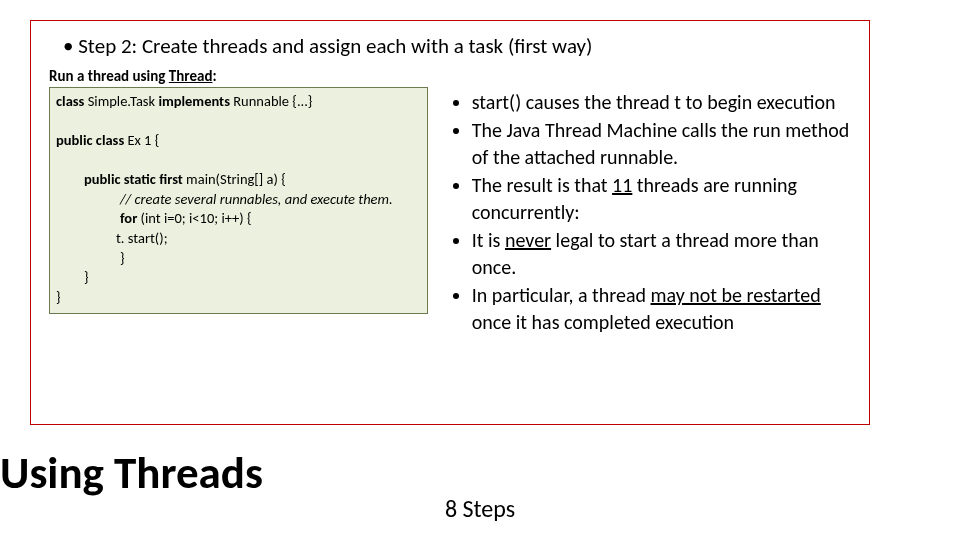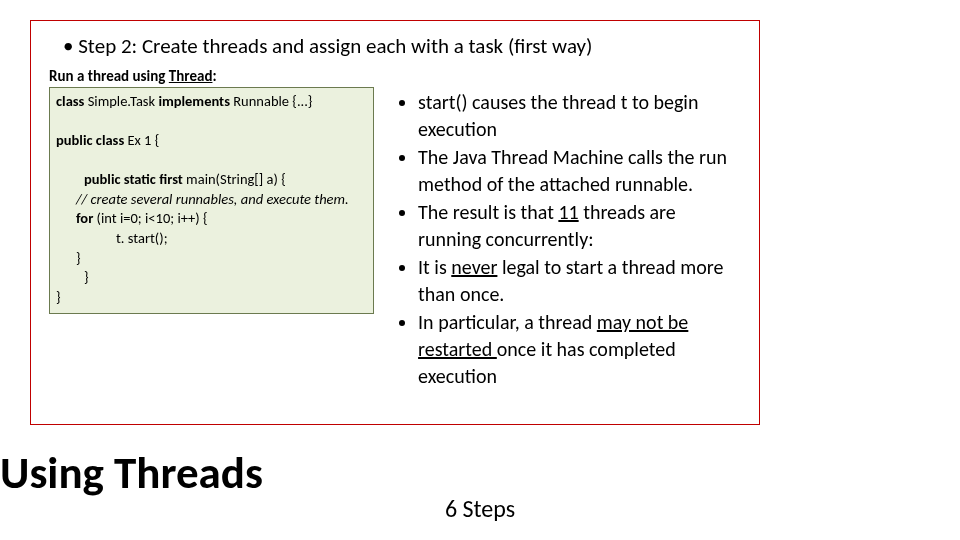--- a/index.html
+++ b/index.html
@@ -8,21 +8,21 @@
     font-family: Calibri, Arial, sans-serif;
     width: 960px;
     height: 540px;
     background: #fff;
     position: relative;
   }
   .outer-box {
     position: absolute;
     left: 30px;
     top: 20px;
-    width: 730px;
+    width: 840px;
     height: 405px;
     border: 1.5px solid #c00000;
     box-sizing: border-box;
     padding: 12px 18px 10px 18px;
   }
   .step-line {
     font-size: 21px;
     color: #000;
     margin-left: 14px;
     margin-bottom: 8px;
@@ -44,21 +44,21 @@
     background: #ebf1de;
     border: 1px solid #6b7a4f;
     padding: 4px 6px 6px 6px;
     font-size: 14.5px;
     line-height: 1.35;
     color: #000;
   }
   .code-box .b { font-weight: bold; }
   .code-box .i { font-style: italic; }
   .ind2 { margin-left: 28px; }
-  .ind3 { margin-left: 20px; }
+  .ind3 { margin-left: 64px; }
   .ind4 { margin-left: 60px; }
   .right-col {
     width: 430px;
     font-size: 20px;
     line-height: 1.35;
     padding-top: 2px;
     padding-left: 4px;
   }
   .right-col ul {
     list-style: disc;
@@ -132,13 +132,13 @@
         </li>
         <li>
           <span>In particular, a thread </span><span class="u">may not be restarted </span><span>once it has completed execution</span>
         </li>
       </ul>
     </div>
   </div>
 </div>
 
 <div class="heading">Using Threads</div>
-<div class="subheading">6 Steps</div>
+<div class="subheading">8 Steps</div>
 
 </body></html>

